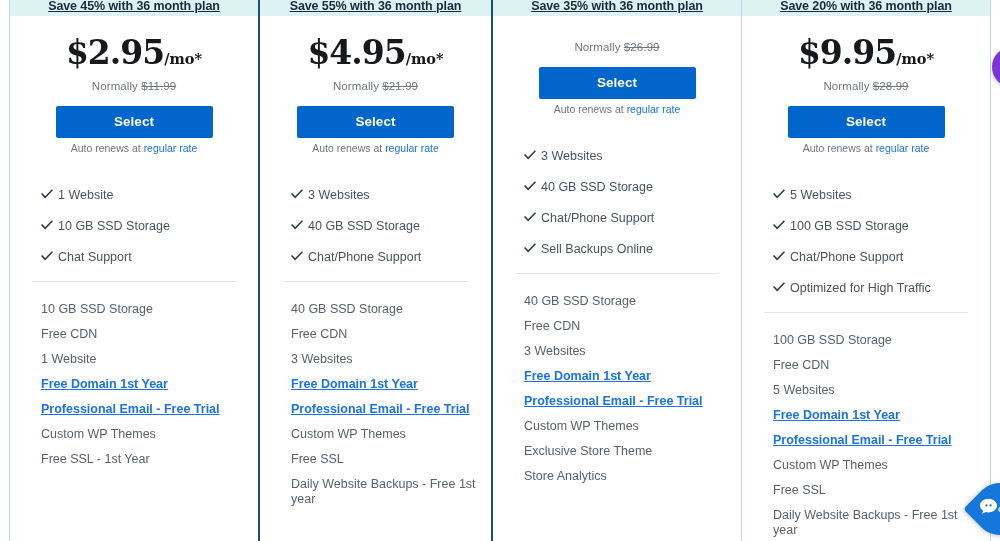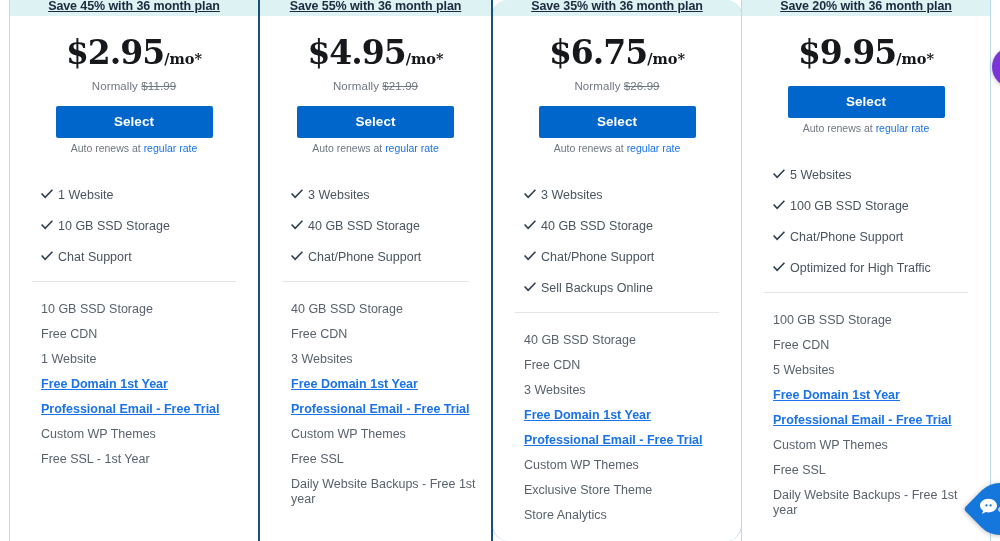--- a/index.html
+++ b/index.html
@@ -40,21 +40,21 @@
     background: #ffffff;
     border-left: 1px solid #bcd9f0;
     border-right: 1px solid #bcd9f0;
     margin-right: -1px;
     padding: 0;
     overflow: hidden;
   }
 
   .plan.p1 { width: 250px; margin-left: 9px; }
   .plan.p2 { width: 235px; }
-  .plan.p3 { width: 250px; border-radius: 16px; }
+  .plan.p3 { width: 250px; }
   .plan.p4 { width: 250px; }
 
   .plan.featured {
     border-left: 2px solid #1b4f77;
     border-right: 2px solid #1b4f77;
     z-index: 3;
   }
 
   .ribbon {
     height: 16px;
@@ -310,21 +310,20 @@
           <li class="link">Professional Email - Free Trial</li>
           <li>Custom WP Themes</li>
           <li>Free SSL</li>
           <li>Daily Website Backups - Free 1st year</li>
         </ul>
     </div>
 
     <div class="plan p3">
       <div class="ribbon">Save 35% with 36 month plan</div>
       <div class="price-block">
-        <div class="price"><span>$6.75</span><span class="per">/mo*</span></div>
         <div class="normally"><span>Normally </span><span class="strike">$26.99</span></div>
         <button class="select-btn">Select</button>
         <div class="renew"><span>Auto renews at </span><span class="rate">regular rate</span></div>
       </div>
       <ul class="checks">
           <li><span class="check-mark">
               <svg width="12" height="12" viewBox="0 0 16 16" aria-hidden="true">
                 <path d="M1.5 8.2l4 4.2L14.5 3" fill="none" stroke="currentColor" stroke-width="2.1" stroke-linecap="square"></path>
               </svg>
             </span><span>3 Websites</span></li>
@@ -354,20 +353,21 @@
           <li>Custom WP Themes</li>
           <li>Exclusive Store Theme</li>
           <li>Store Analytics</li>
         </ul>
     </div>
 
     <div class="plan p4">
       <div class="ribbon">Save 20% with 36 month plan</div>
       <div class="price-block">
         <div class="price"><span>$9.95</span><span class="per">/mo*</span></div>
+        <div class="normally"><span>Normally </span><span class="strike">$28.99</span></div>
         <button class="select-btn">Select</button>
         <div class="renew"><span>Auto renews at </span><span class="rate">regular rate</span></div>
       </div>
       <ul class="checks">
           <li><span class="check-mark">
               <svg width="12" height="12" viewBox="0 0 16 16" aria-hidden="true">
                 <path d="M1.5 8.2l4 4.2L14.5 3" fill="none" stroke="currentColor" stroke-width="2.1" stroke-linecap="square"></path>
               </svg>
             </span><span>5 Websites</span></li>
           <li><span class="check-mark">

